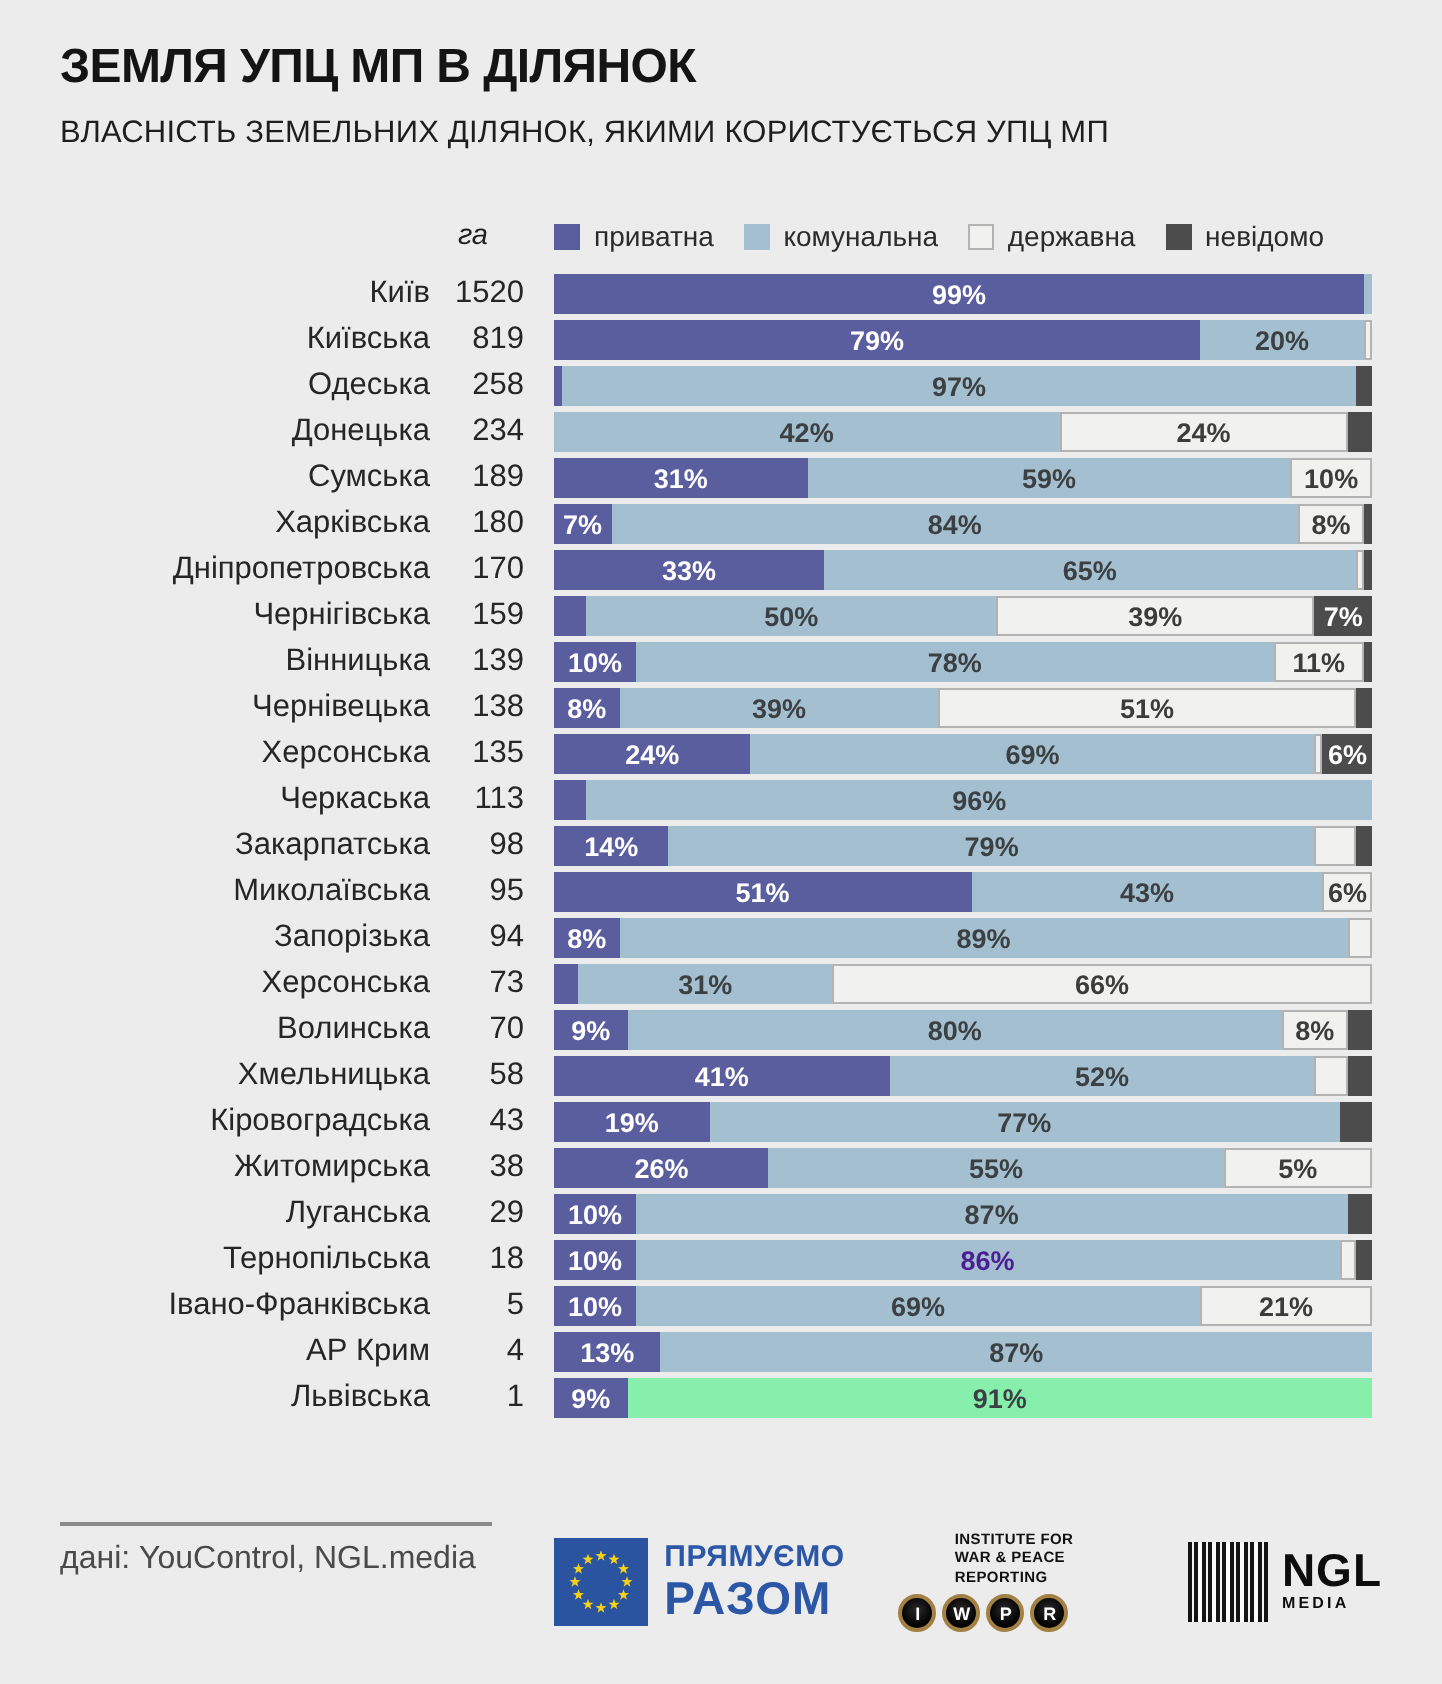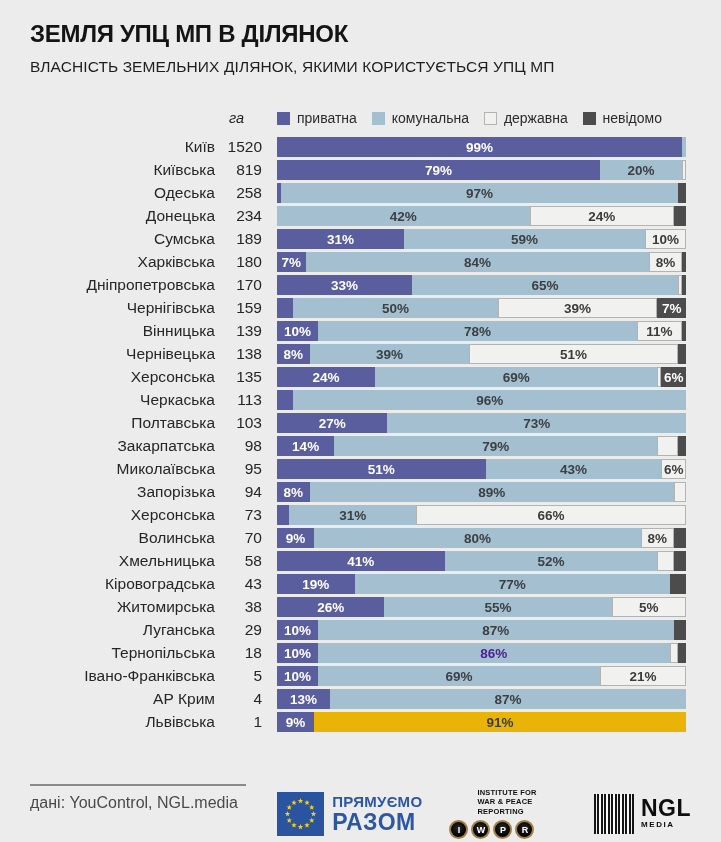--- a/index.html
+++ b/index.html
@@ -183,28 +183,20 @@
       </div>
       <div class="row">
         <div class="region">Черкаська</div>
         <div class="value">113</div>
         <div class="bar">
           <div class="seg" style="flex-grow: 4; background: rgb(90, 94, 159); color: rgb(255, 255, 255);"></div>
           <div class="seg" style="flex-grow: 96; background: rgb(163, 191, 208); color: rgb(60, 64, 67);">96%</div>
         </div>
       </div>
       <div class="row">
-        <div class="region">Полтавська</div>
-        <div class="value">103</div>
-        <div class="bar">
-          <div class="seg" style="flex-grow: 27; background: rgb(90, 94, 159); color: rgb(255, 255, 255);">27%</div>
-          <div class="seg" style="flex-grow: 73; background: rgb(163, 191, 208); color: rgb(60, 64, 67);">73%</div>
-        </div>
-      </div>
-      <div class="row">
         <div class="region">Закарпатська</div>
         <div class="value">98</div>
         <div class="bar">
           <div class="seg" style="flex-grow: 14; background: rgb(90, 94, 159); color: rgb(255, 255, 255);">14%</div>
           <div class="seg" style="flex-grow: 79; background: rgb(163, 191, 208); color: rgb(60, 64, 67);">79%</div>
           <div class="seg" style="flex-grow: 5; background: rgb(241, 241, 239); color: rgb(60, 60, 60); box-shadow: rgb(179, 179, 179) 0px 0px 0px 1px inset;"></div>
           <div class="seg" style="flex-grow: 2; background: rgb(76, 76, 76); color: rgb(255, 255, 255);"></div>
         </div>
       </div>
       <div class="row">
@@ -306,21 +298,21 @@
         <div class="bar">
           <div class="seg" style="flex-grow: 13; background: rgb(90, 94, 159); color: rgb(255, 255, 255);">13%</div>
           <div class="seg" style="flex-grow: 87; background: rgb(163, 191, 208); color: rgb(60, 64, 67);">87%</div>
         </div>
       </div>
       <div class="row">
         <div class="region">Львівська</div>
         <div class="value">1</div>
         <div class="bar">
           <div class="seg" style="flex-grow: 9; background: rgb(90, 94, 159); color: rgb(255, 255, 255);">9%</div>
-          <div class="seg" style="flex-grow: 91; background: #eab308; color: rgb(60, 64, 67);">91%</div>
+          <div class="seg" style="flex-grow: 91; background: #86efac; color: rgb(60, 64, 67);">91%</div>
         </div>
       </div>
     </div>
 
   <div class="footer">
     <div class="source">дані: YouControl, NGL.media</div>
     <div class="logos">
 
       <div class="eu-logo">
         <svg width="47" height="44" viewBox="0 0 47 44">

